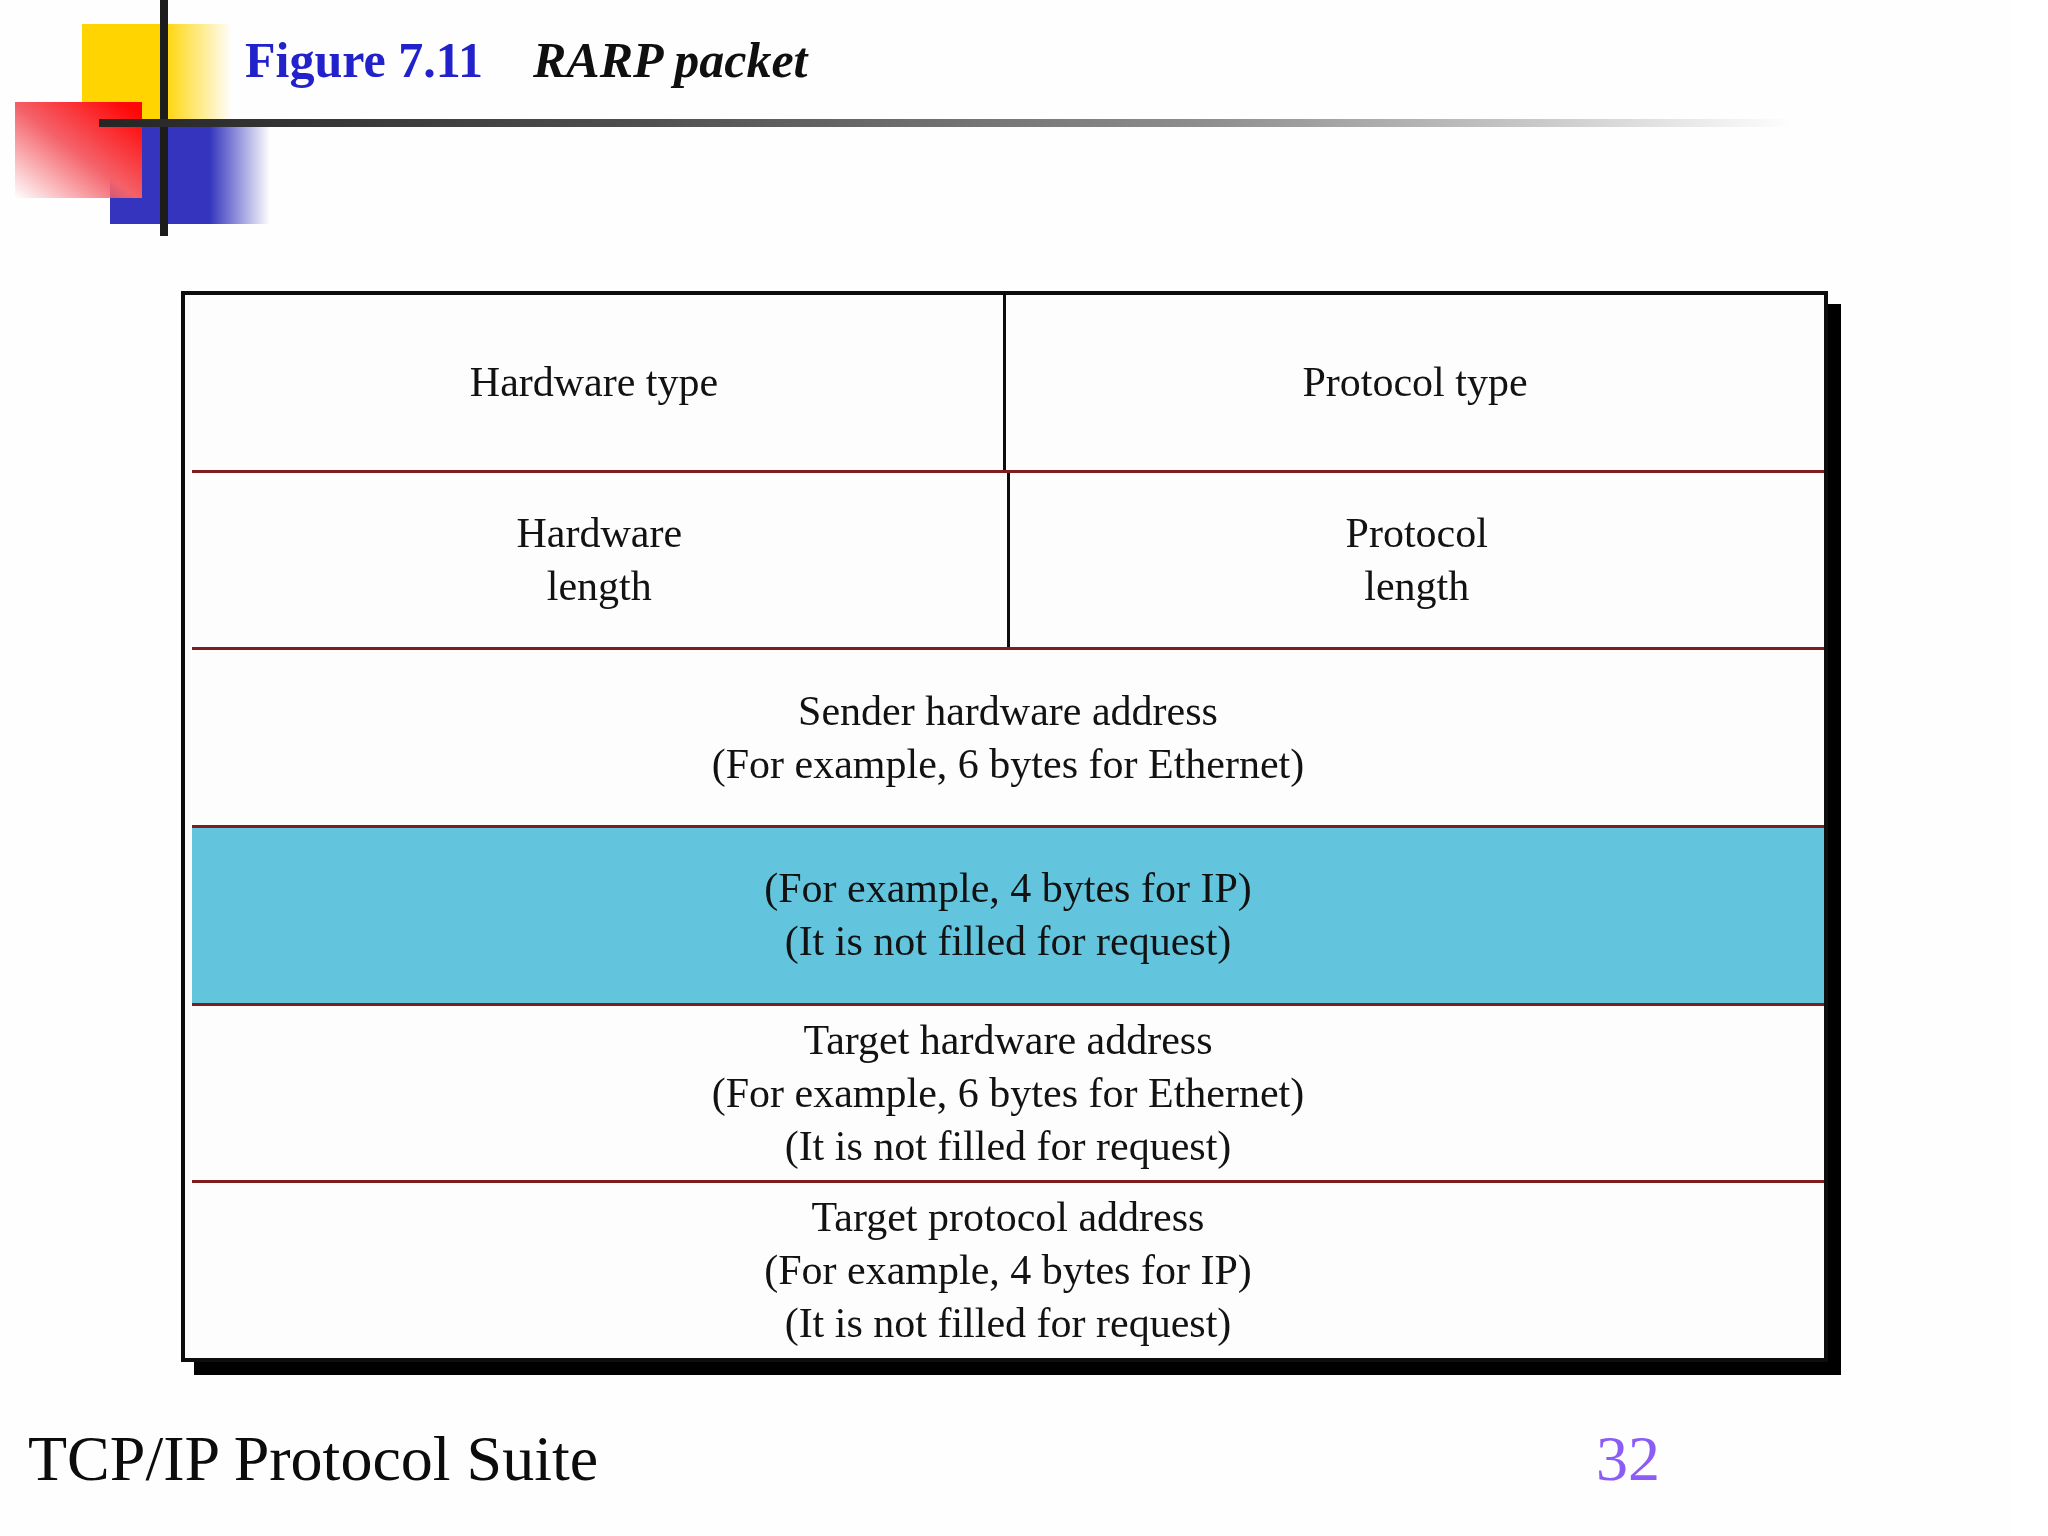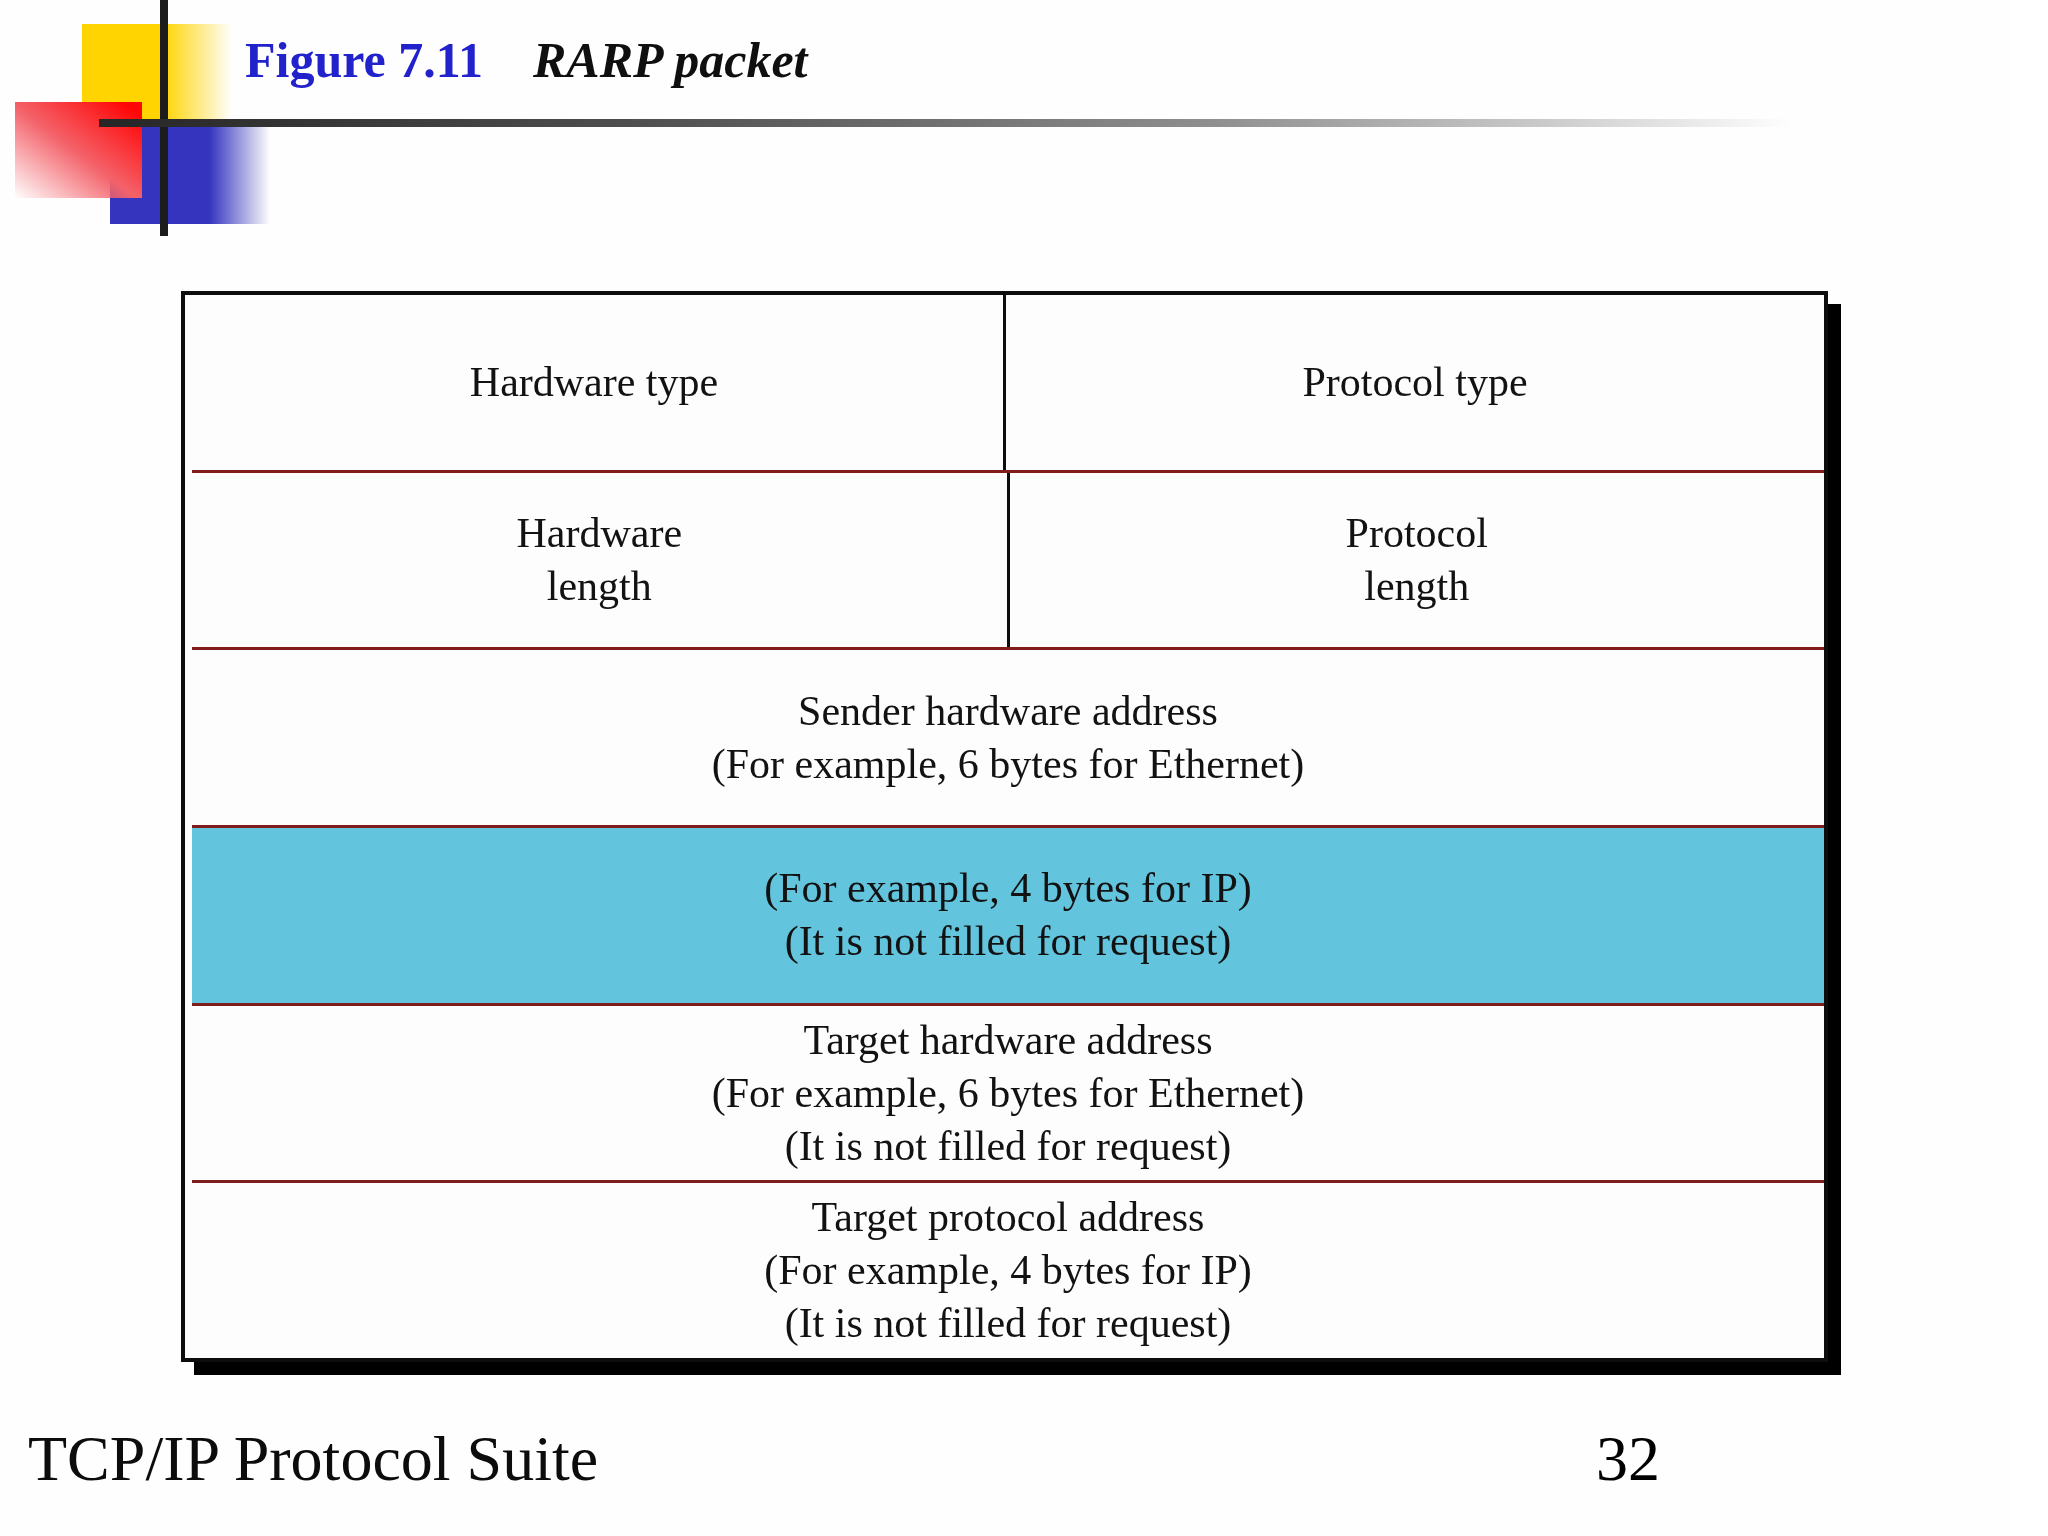--- a/index.html
+++ b/index.html
@@ -59,21 +59,21 @@
   .pcell + .pcell{border-left:3px solid #0d0d0d;text-align:center;}
   .pcell.wide{flex:2;}
   .ln{white-space:nowrap;}
   
   .footer-left{
     position:absolute;left:28px;top:1420px;
     font-size:64px;line-height:78px;color:#0c0c0c;white-space:nowrap;
   }
   .footer-page{
     position:absolute;left:1596px;top:1420px;
-    font-size:64px;line-height:78px;color:#000000;
+    font-size:64px;line-height:78px;color:#8b5cf6;
   }
 </style>
 </head>
 <body>
 
 <div class="slide">
 
   <div>
     <div class="sq sq-yellow"></div>
     <div class="sq sq-blue"></div>

